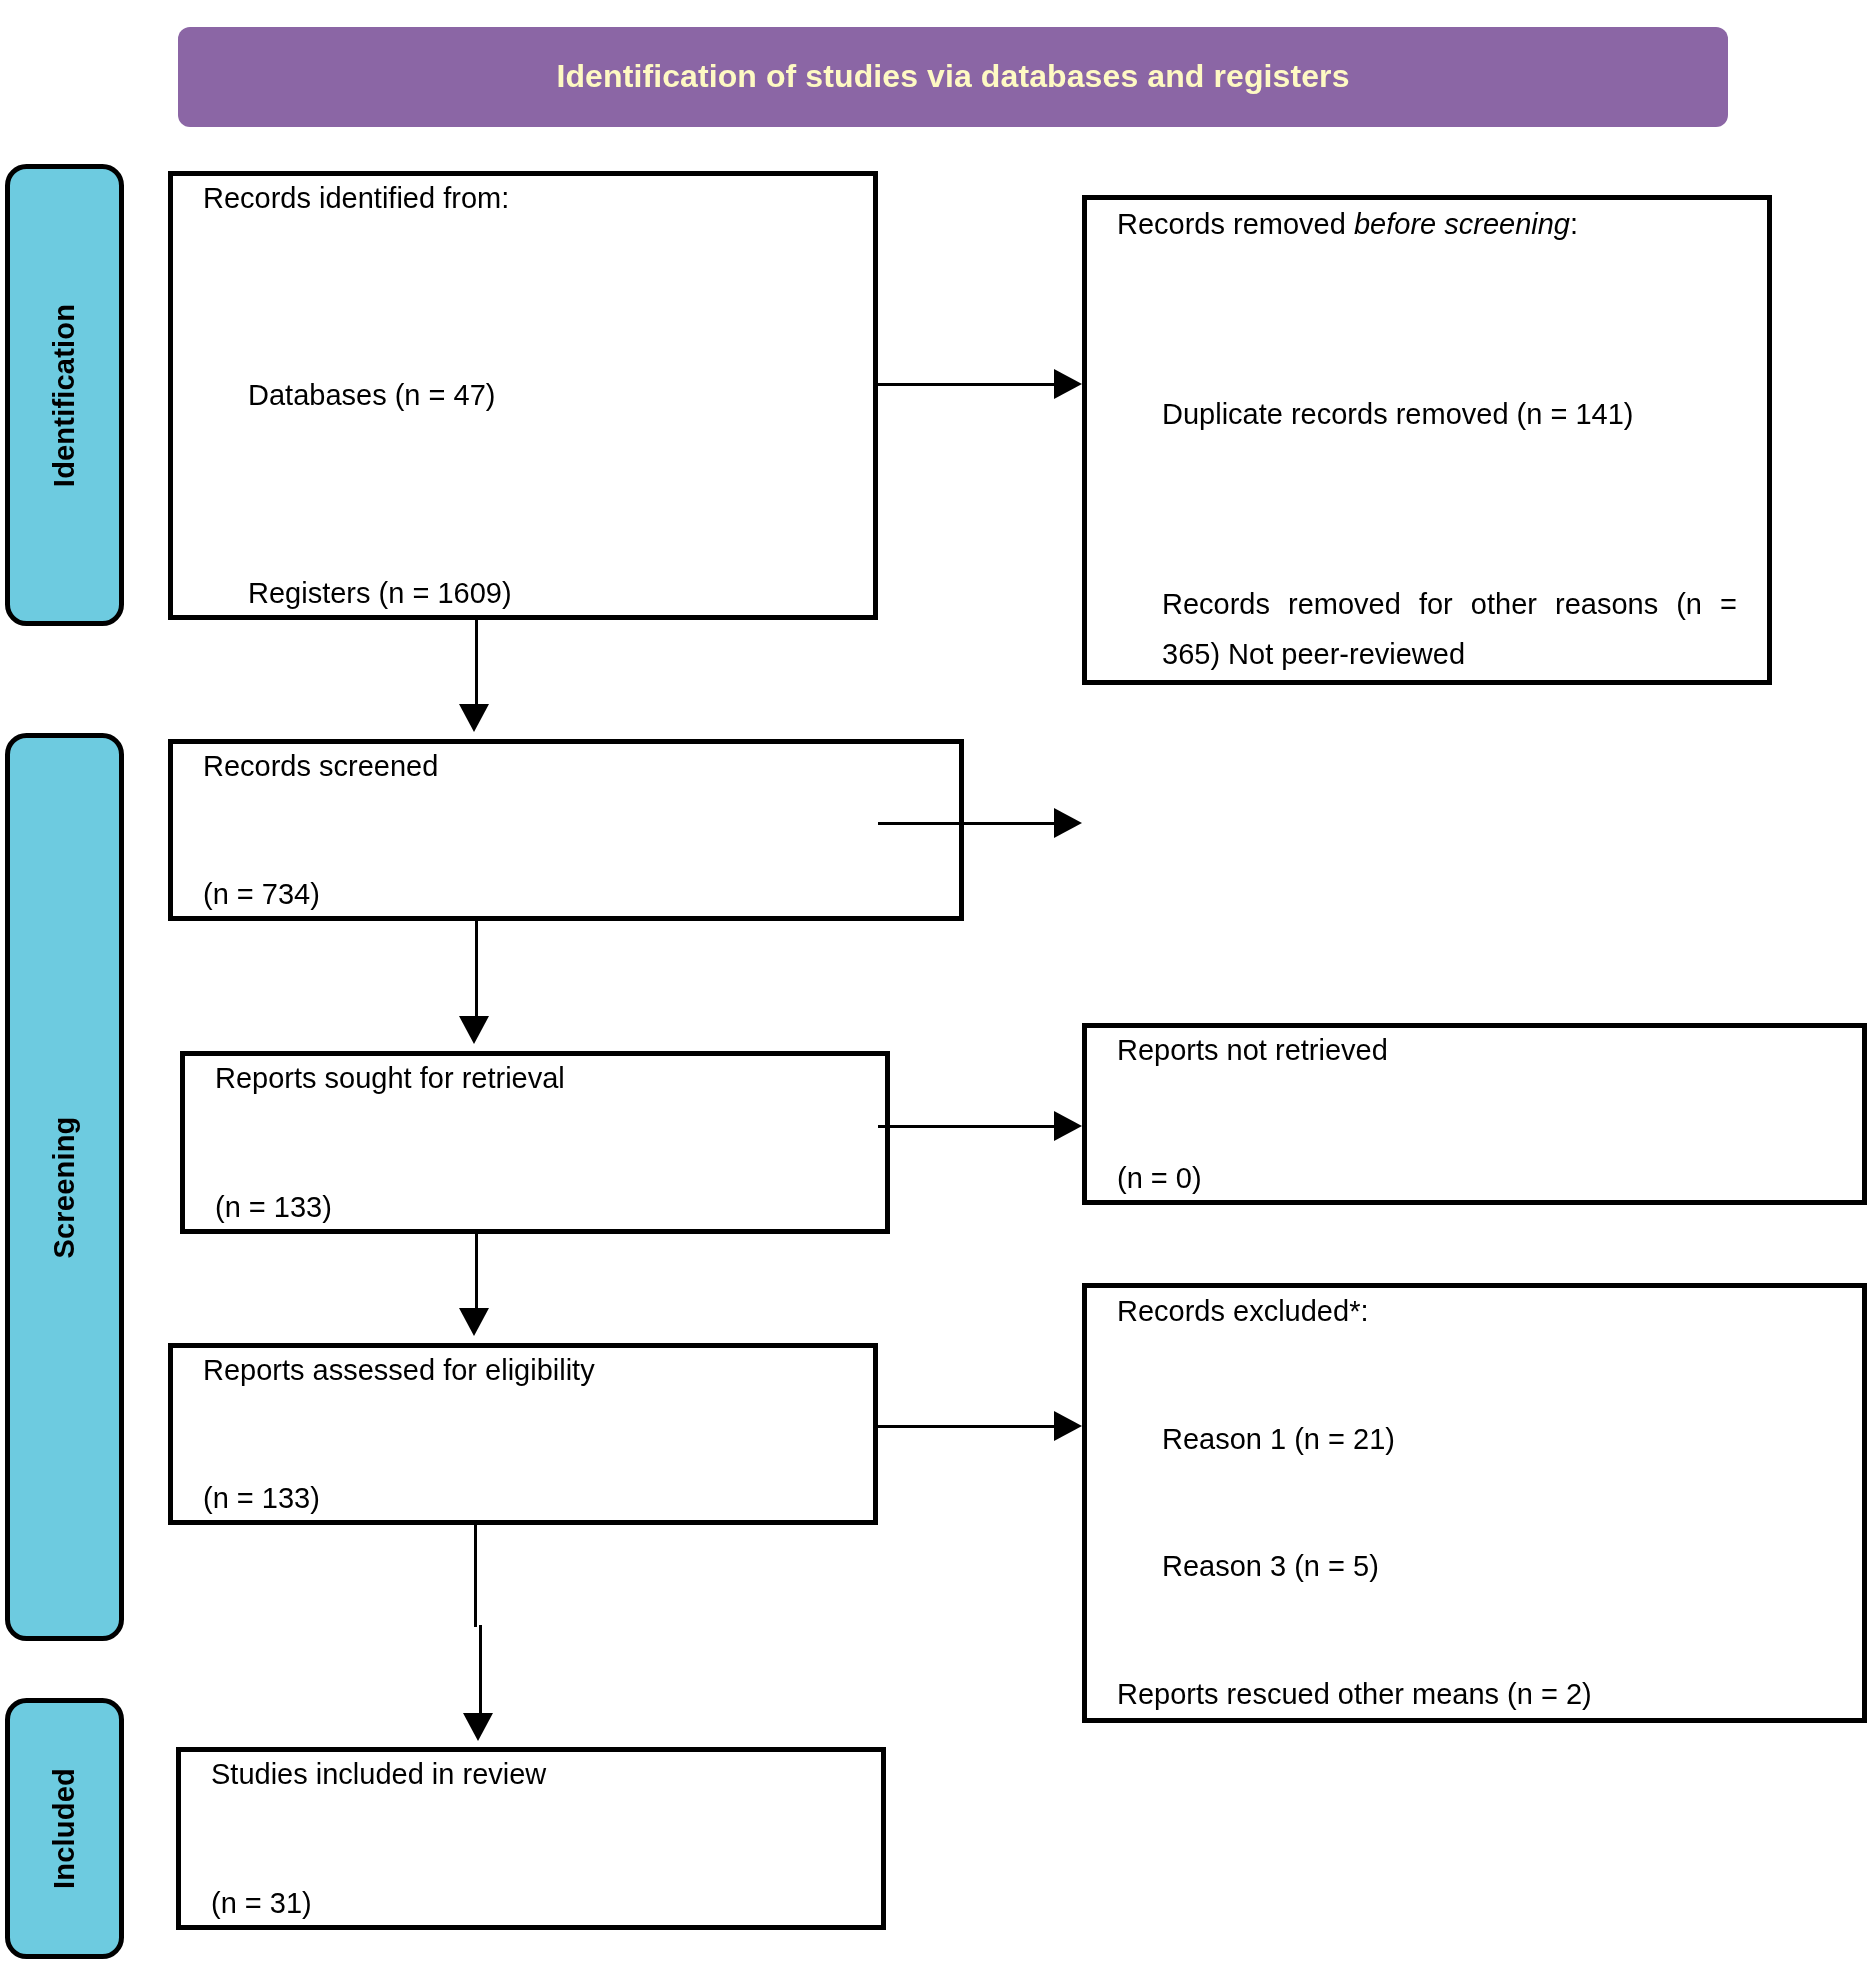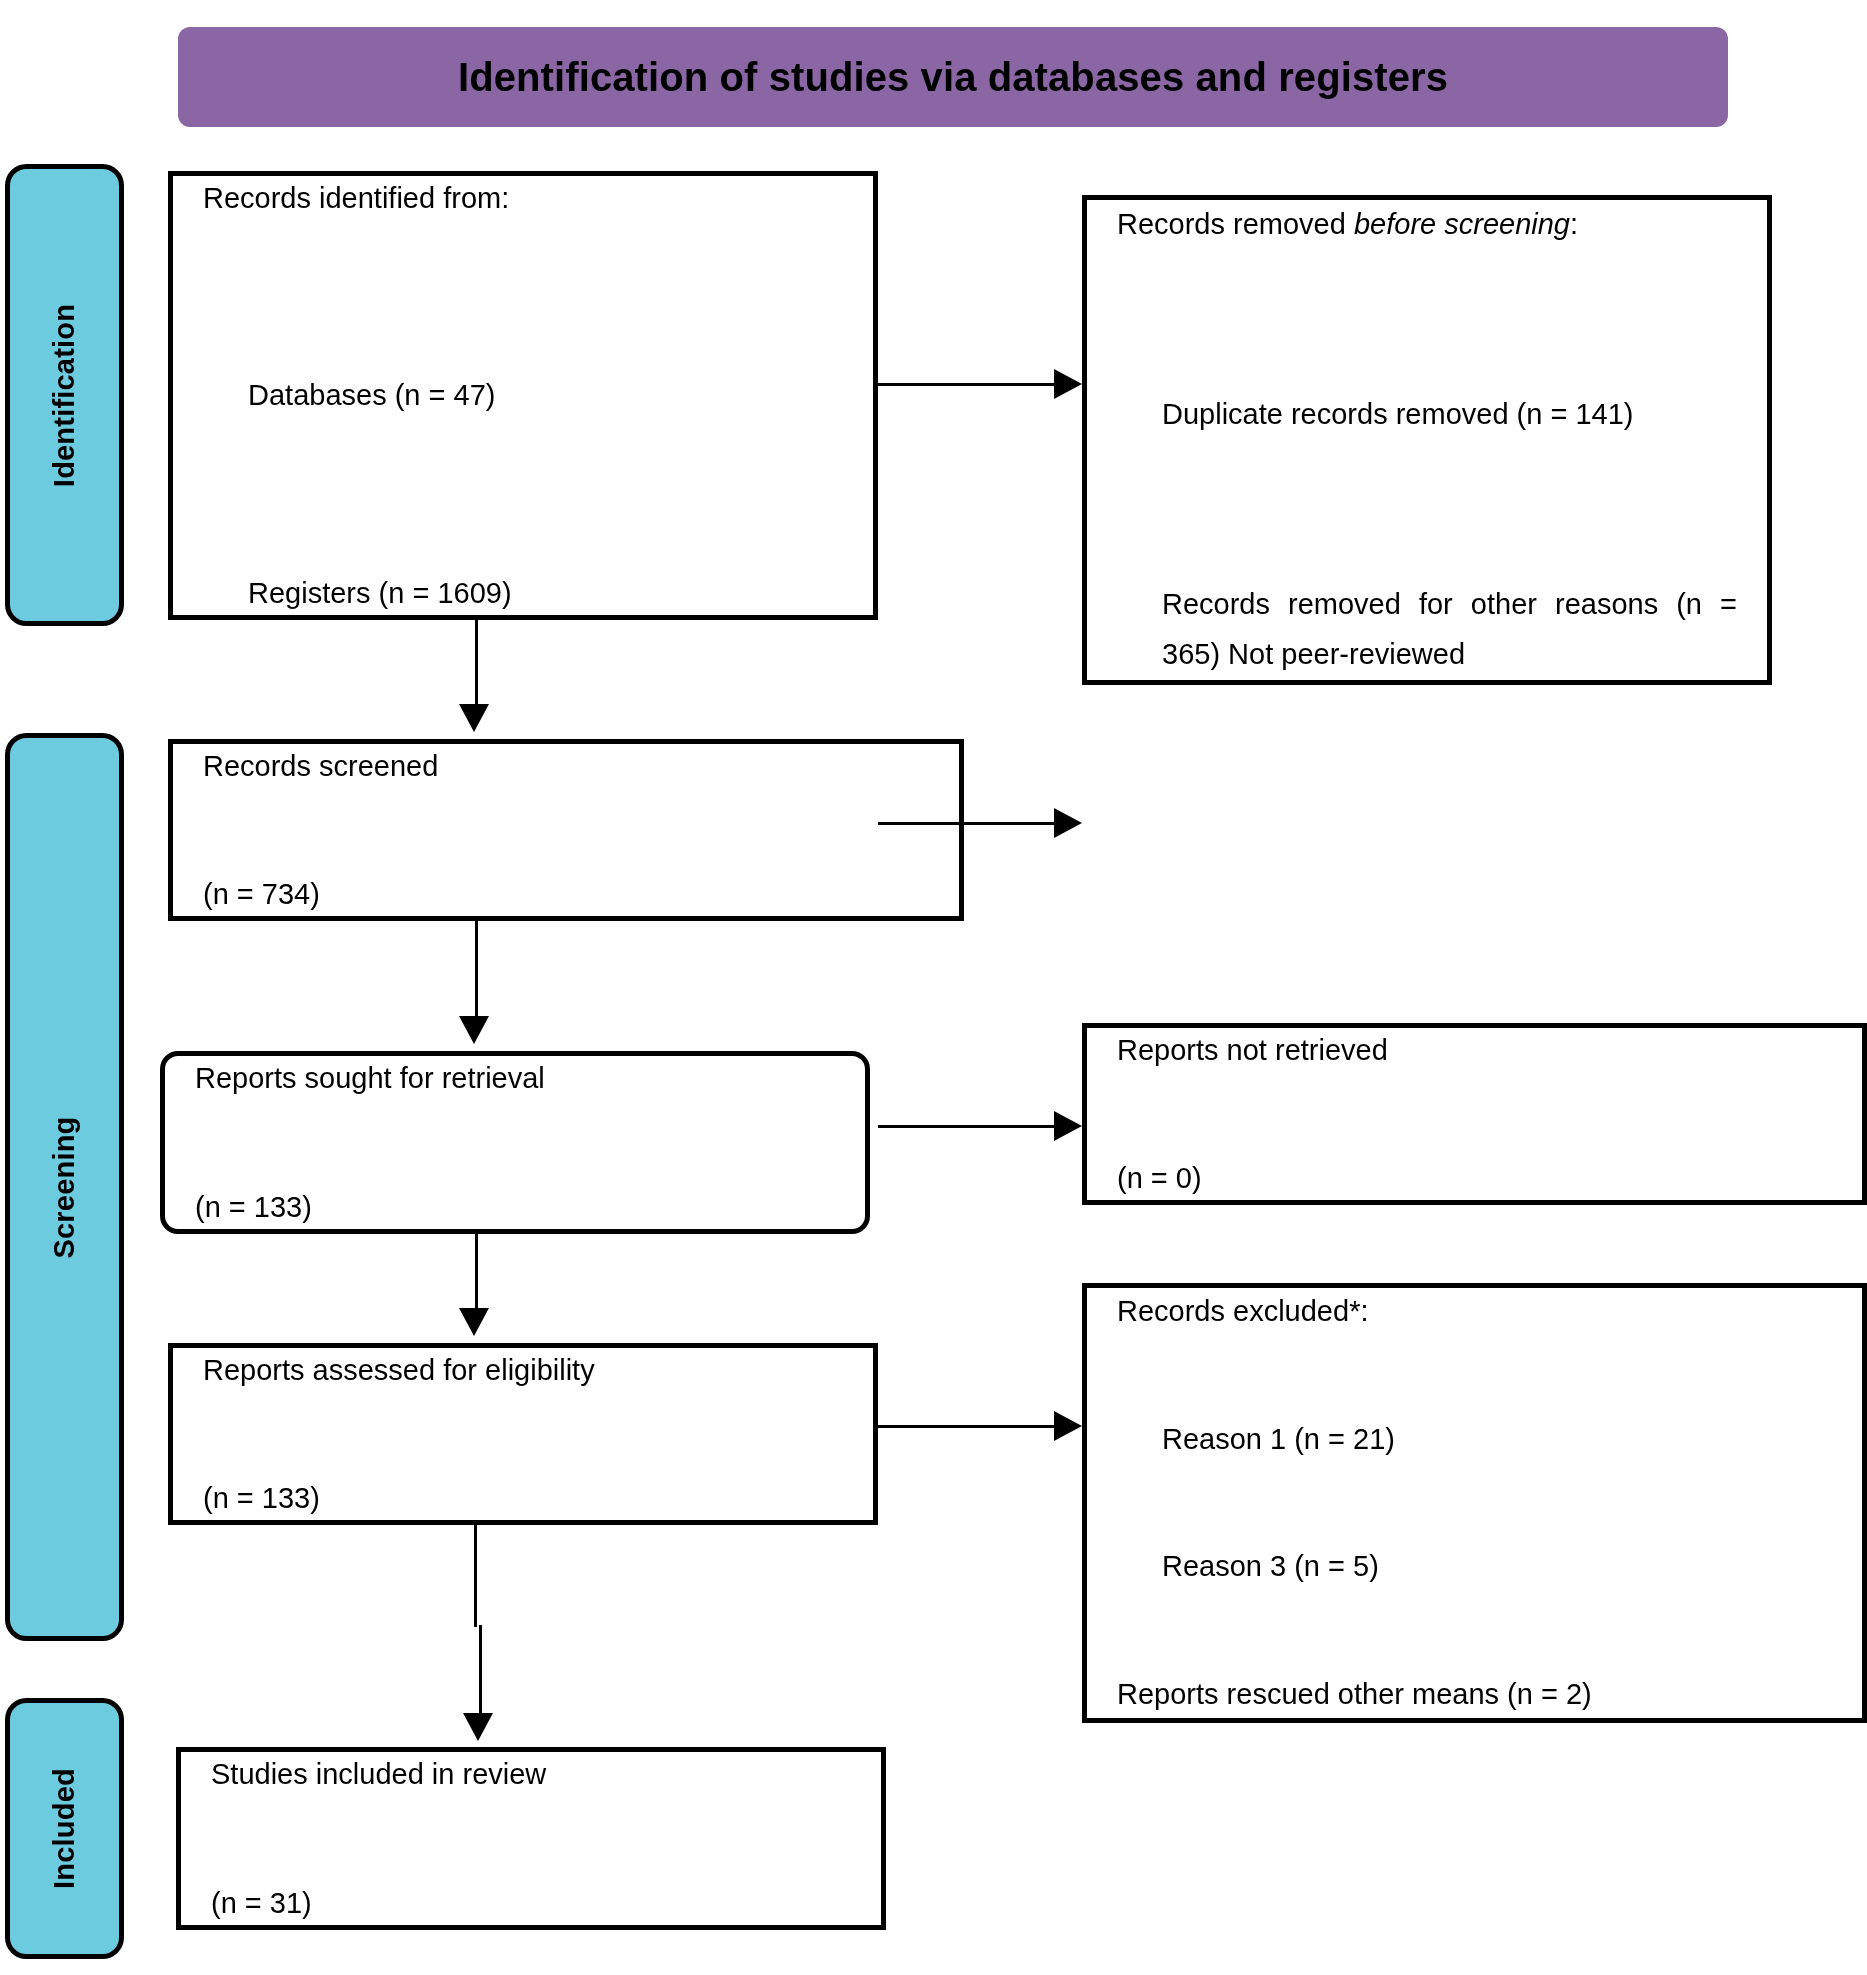--- a/index.html
+++ b/index.html
@@ -27,23 +27,23 @@
     width: 1550px;
     height: 100px;
     background: #8B66A5;
     border-radius: 12px;
     display: flex;
     align-items: center;
     justify-content: center;
     box-sizing: border-box;
   }
   .header-banner .title {
-    font-size: 40px;
+    font-size: 32px;
     font-weight: bold;
-    color: #000000;
+    color: #fef9c3;
     letter-spacing: 0.1px;
     text-align: center;
     line-height: 1.1;
   }
 
   
   .stage {
     position: absolute;
     background: #6DCBE0;
     border: 5.1px solid #000000;
@@ -86,21 +86,21 @@
   .box .line.wrapline {
     white-space: normal;
     text-align: justify;
     text-justify: inter-word;
   }
   .box .line em { font-style: italic; }
 
   
   #box-identified   { left: 168px; top: 171px;  width: 710px; height: 449px; }
   #box-screened     { left: 168px; top: 739px; width: 796px; height: 182px; }
-  #box-sought       { left: 160px; top: 1051px; width: 710px; height: 183px; border-radius: 18px; }
+  #box-sought       { left: 180px; top: 1051px; width: 710px; height: 183px; }
   #box-assessed     { left: 168px; top: 1343px; width: 710px; height: 182px; }
   #box-included     { left: 176px; top: 1747px; width: 710px; height: 183px; }
 
   
   #box-removed      { left: 1082px; top: 171px;  width: 690px; height: 490px; margin-top: 24px; }
   #box-excluded-rec { left: 1082px; top: 739px; width: 785px; height: 182px; }
   #box-notretrieved { left: 1082px; top: 1023px; width: 785px; height: 182px; }
   #box-excluded-rep { left: 1082px; top: 1283px; width: 785px; height: 440px; }
 
   #box-removed .line { line-height: 1.72; }

